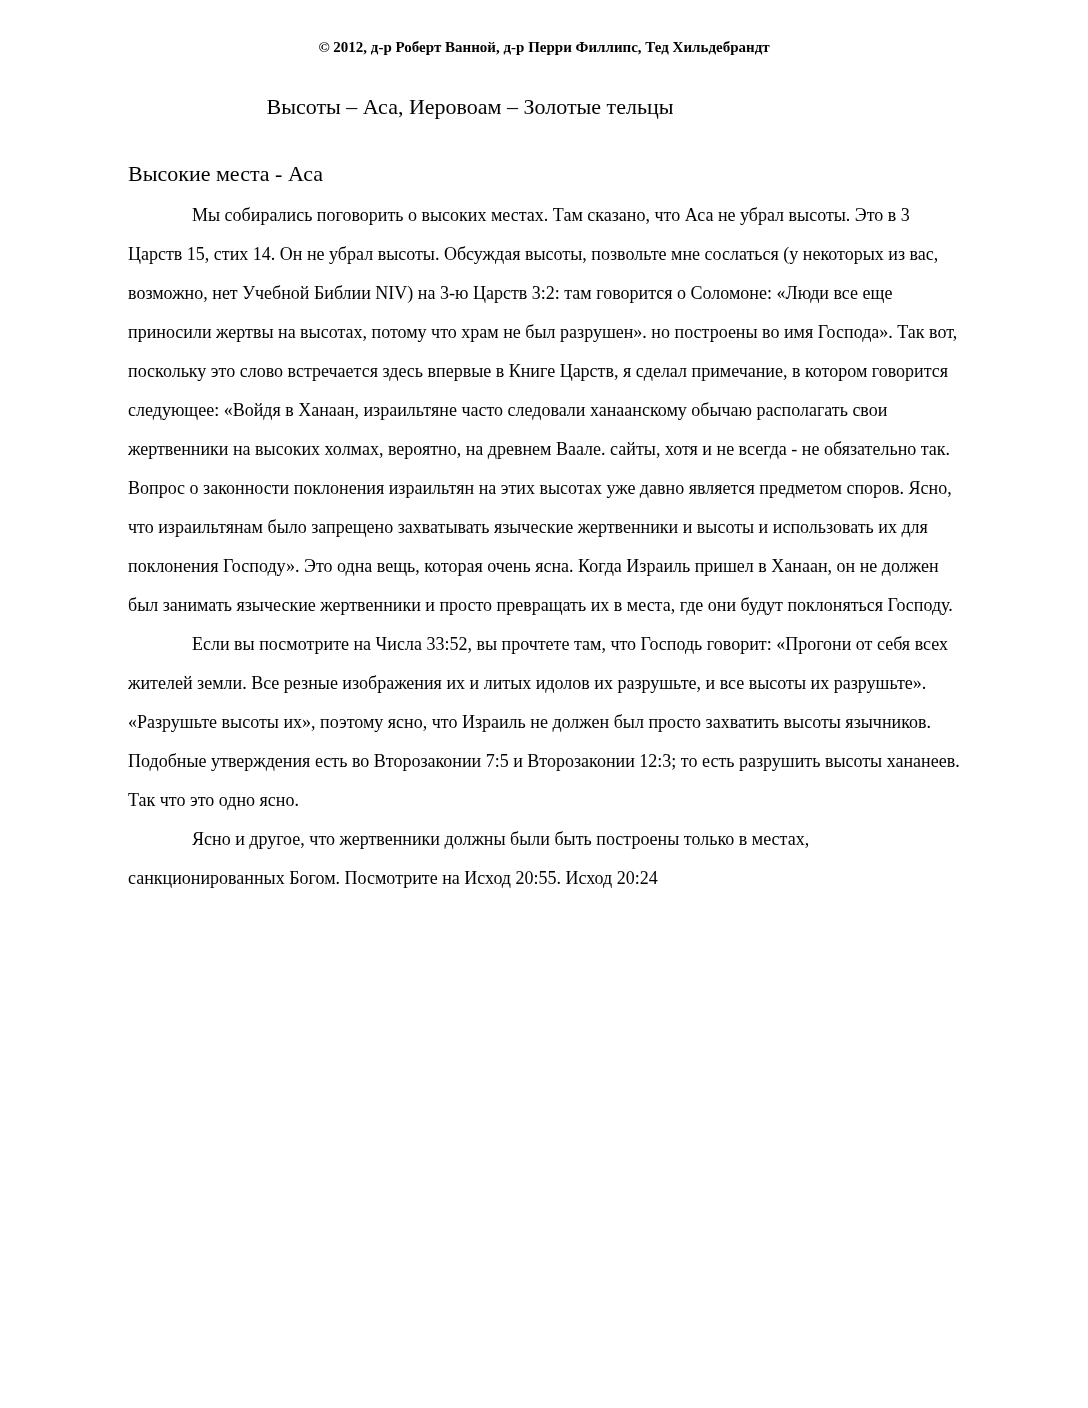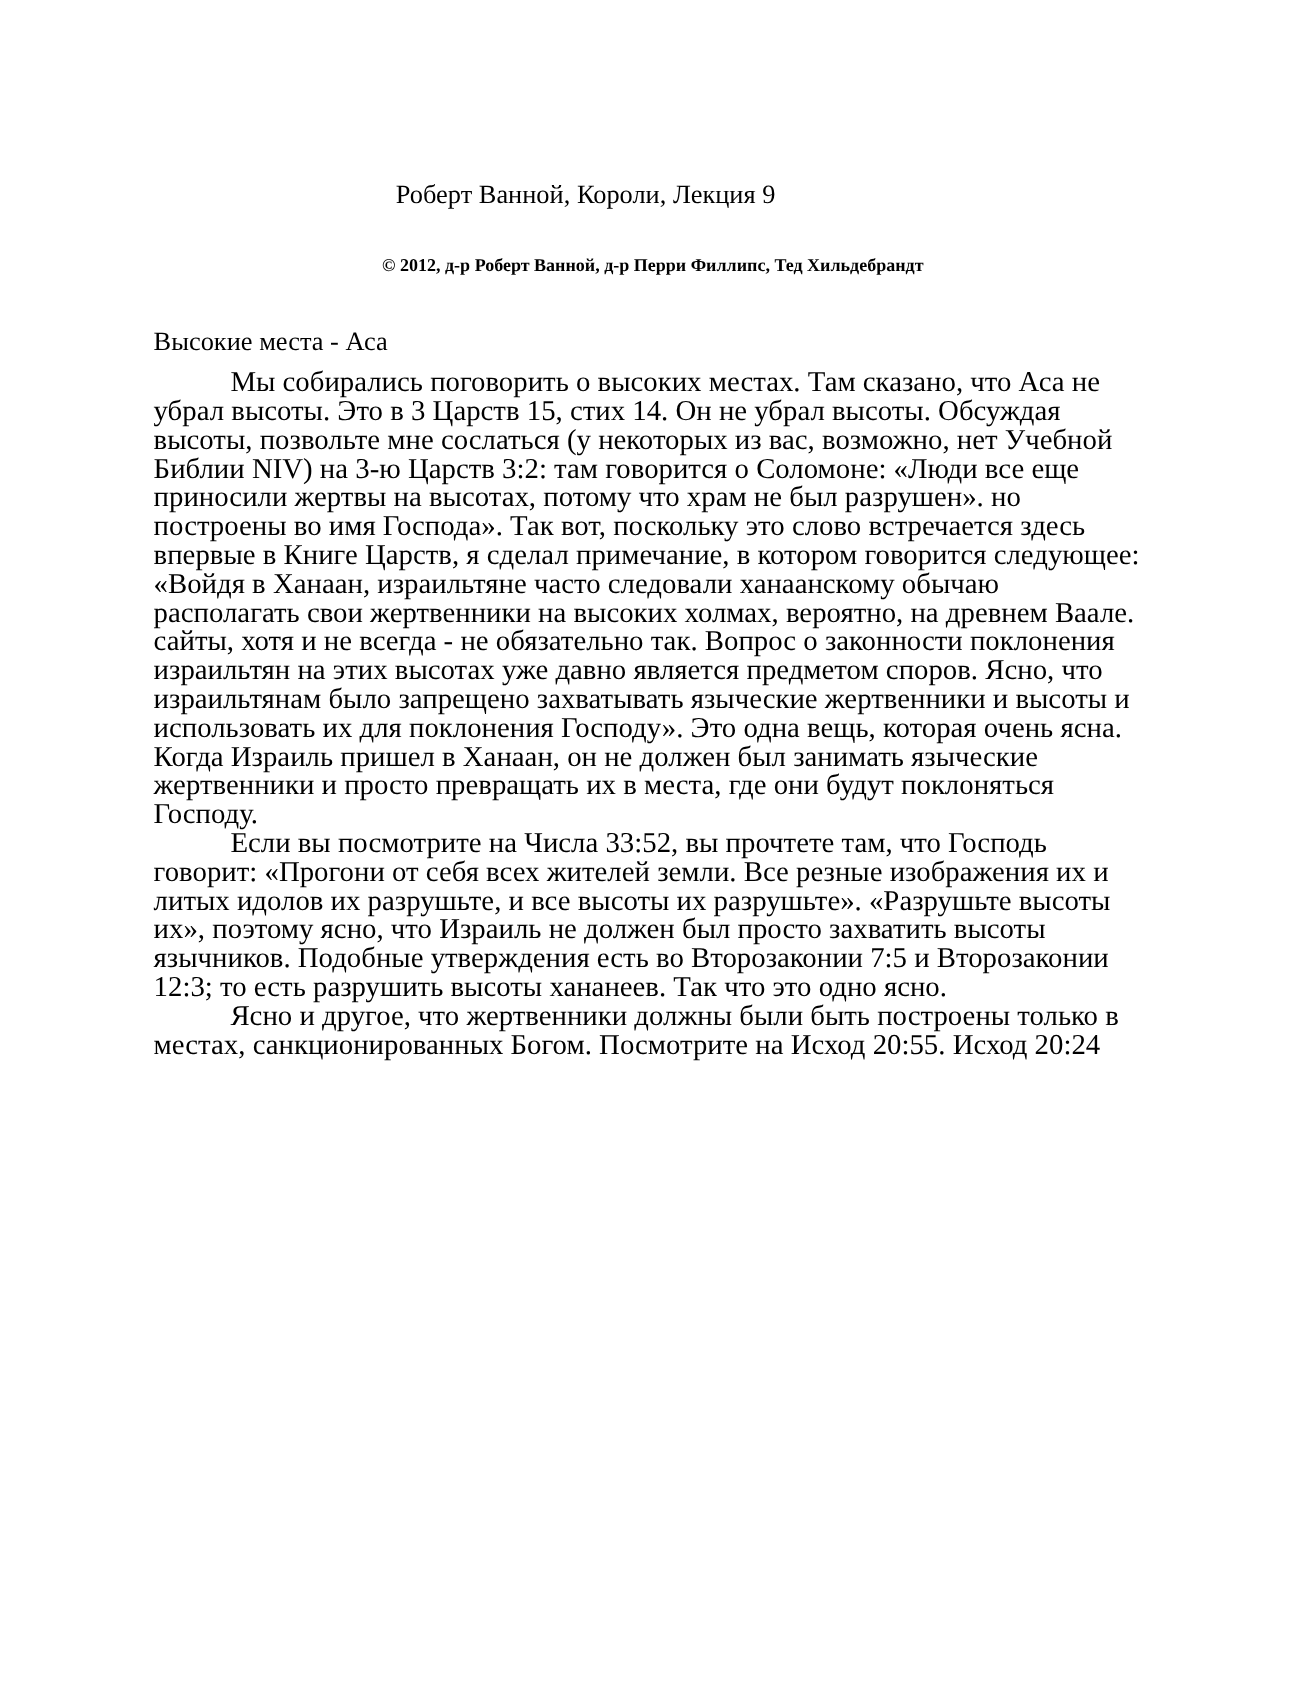--- a/index.html
+++ b/index.html
@@ -48,34 +48,34 @@
     text-align: left;
     font-size: 22px;
     font-weight: normal;
     line-height: 27px;
   }
   .body-text {
     margin-top: 9px;
   }
   .body-text p {
     margin: 0;
-    font-size: 24px;
-    line-height: 24px;
+    font-size: 18px;
+    line-height: 39px;
     text-align: left;
     text-indent: 64px;
   }
 </style>
 </head>
 <body>
 
 <div class="page">
-  <h1 class="doc-title">Роберт Ванной, Короли, Лекция 9</h1>
 
   <p class="copyright">© 2012, д-р Роберт Ванной, д-р Перри Филлипс, Тед Хильдебрандт</p>
 
+  <h2 class="subtitle">Высоты – Аса, Иеровоам – Золотые тельцы</h2>
 
   <h3 class="section-heading">Высокие места - Аса</h3>
 
   <div class="body-text">
     <p>Мы собирались поговорить о высоких местах. Там сказано, что Аса не убрал высоты. Это в 3 Царств 15, стих 14. Он не убрал высоты. Обсуждая высоты, позвольте мне сослаться (у некоторых из вас, возможно, нет Учебной Библии NIV) на 3-ю Царств 3:2: там говорится о Соломоне: «Люди все еще приносили жертвы на высотах, потому что храм не был разрушен». но построены во имя Господа». Так вот, поскольку это слово встречается здесь впервые в Книге Царств, я сделал примечание, в котором говорится следующее: «Войдя в Ханаан, израильтяне часто следовали ханаанскому обычаю располагать свои жертвенники на высоких холмах, вероятно, на древнем Ваале. сайты, хотя и не всегда - не обязательно так. Вопрос о законности поклонения израильтян на этих высотах уже давно является предметом споров. Ясно, что израильтянам было запрещено захватывать языческие жертвенники и высоты и использовать их для поклонения Господу». Это одна вещь, которая очень ясна. Когда Израиль пришел в Ханаан, он не должен был занимать языческие жертвенники и просто превращать их в места, где они будут поклоняться Господу.</p>
     <p>Если вы посмотрите на Числа 33:52, вы прочтете там, что Господь говорит: «Прогони от себя всех жителей земли. Все резные изображения их и литых идолов их разрушьте, и все высоты их разрушьте». «Разрушьте высоты их», поэтому ясно, что Израиль не должен был просто захватить высоты язычников. Подобные утверждения есть во Второзаконии 7:5 и Второзаконии 12:3; то есть разрушить высоты хананеев. Так что это одно ясно.</p>
     <p>Ясно и другое, что жертвенники должны были быть построены только в местах, санкционированных Богом. Посмотрите на Исход 20:55. Исход 20:24</p>
   </div>
 </div>
 

